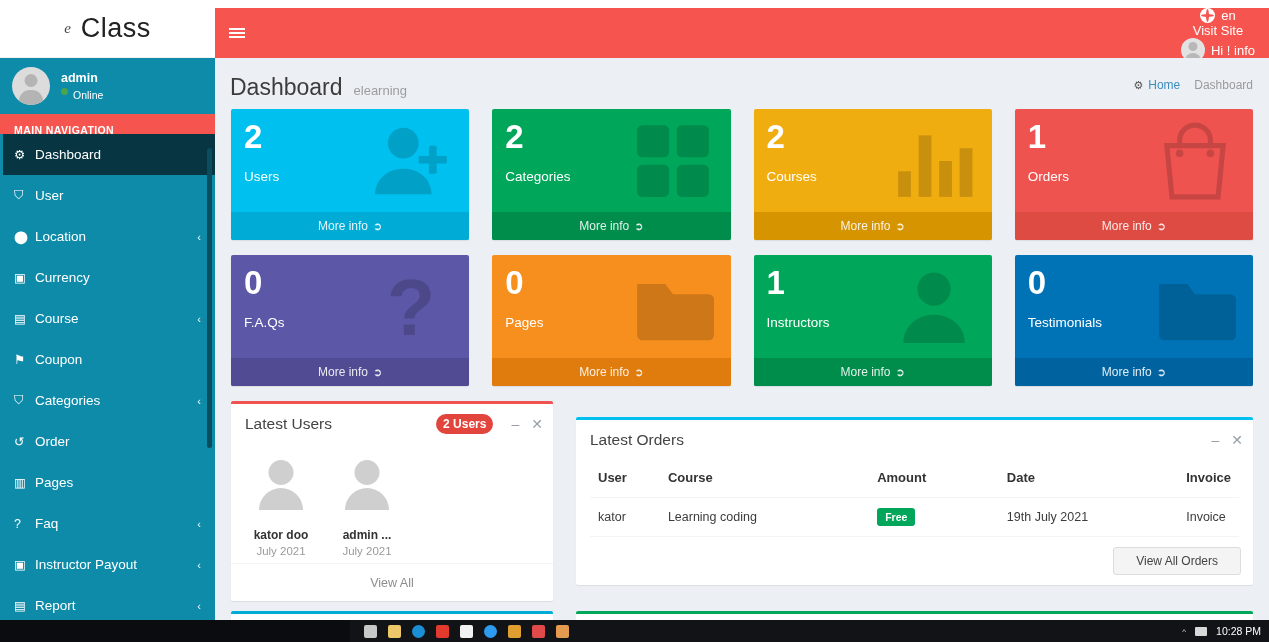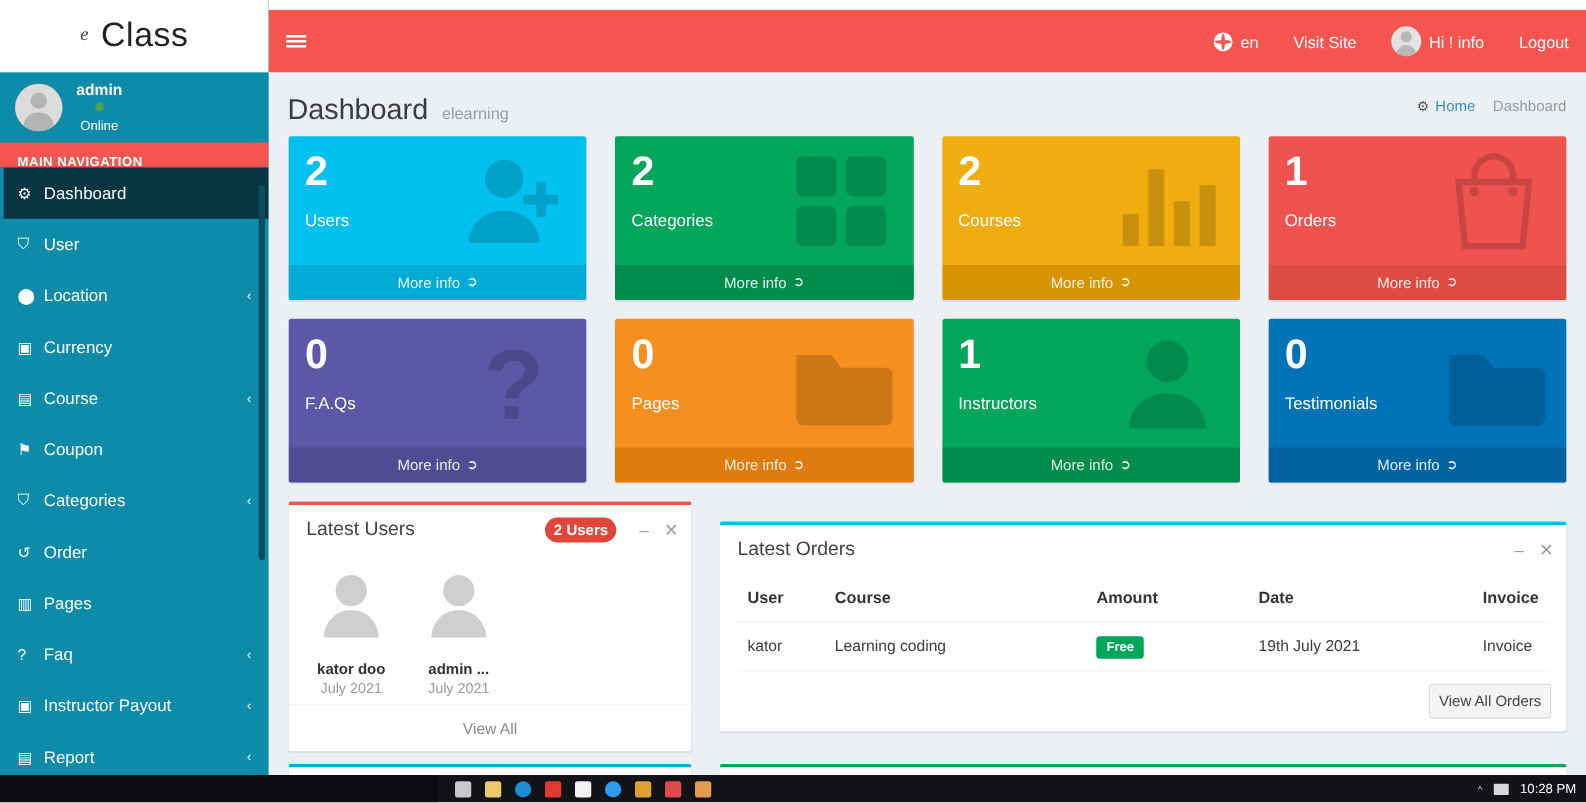--- a/index.html
+++ b/index.html
@@ -43,21 +43,21 @@
   .avatar-circle::before {
     content:""; position:absolute; left:50%; top:7px; transform:translateX(-50%);
     width:13px; height:13px; border-radius:50%; background:#b4b4b4;
   }
   .avatar-circle::after {
     content:""; position:absolute; left:50%; top:23px; transform:translateX(-50%);
     width:24px; height:17px; border-radius:11px 11px 0 0; background:#b4b4b4;
   }
   .user-meta { line-height:1.5; }
   .user-name { color:#fff; font-size:12.5px; font-weight:bold; }
-  .user-status { color:#ffffff; font-size:10.5px; display:flex; align-items:center; gap:5px;flex-direction:column; }
+  .user-status { color:#ffffff; font-size:10.5px; display:flex; align-items:flex-start; gap:5px; }
   .dot-online { width:7px; height:7px; border-radius:50%; background:#49a44c; display:inline-block; }
 
   .nav-header {
     background:#f5544f; color:#ffffff; font-size:10.5px; font-weight:bold;
     letter-spacing:0.4px; padding:10px 14px; height:14px;
   }
   .nav-list { list-style:none; }
   .nav-item {
     display:flex; align-items:center; height:41px; padding:0 14px;
     color:#ffffff; font-size:13.5px; position:relative; cursor:pointer;
@@ -72,21 +72,21 @@
     background:#0a4d5e; border-radius:3px;
   }
 
   
   .topbar {
     position:absolute; left:215px; top:8px; width:1054px; height:50px;
     background:#f5544f; display:flex; align-items:center; justify-content:space-between;
   }
   .hamburger { width:44px; height:50px; display:flex; align-items:center; justify-content:center; cursor:pointer; }
   .hamburger span { display:block; width:16px; height:2px; background:#fff; margin:2px 0; }
-  .topnav { display:flex; align-items:center; gap:0px; height:50px; }
+  .topnav { display:flex; align-items:center; gap:0px; height:50px;flex-direction:column; }
   .topnav > div {
     color:#ffffff; font-size:13px; padding:0 14px; height:50px;
     display:flex; align-items:center; gap:6px; cursor:pointer; white-space:nowrap;
   }
   .globe-ico {
     width:15px; height:15px; border-radius:50%; background:#fff; position:relative; flex:none;
   }
   .globe-ico::after {
     content:""; position:absolute; left:6px; top:1px; width:3px; height:13px;
     background:#f5544f; border-radius:50%;
@@ -179,21 +179,21 @@
     padding:10px 8px 12px 8px; border-bottom:1px solid #f4f4f4;
   }
   table.orders td {
     font-size:12.5px; color:#3c3c3c; padding:12px 8px; border-bottom:1px solid #f4f4f4;
   }
   .cell-muted { color:#9aa0a6; }
   .badge-green { background:#00a65a; color:#fff; font-size:10.5px; padding:3px 8px; border-radius:3px; font-weight:bold; }
   .orders-foot { height:48px; display:flex; align-items:center; justify-content:flex-end; padding:0 12px; }
   .btn-default {
     background:#f4f4f4; border:1px solid #ddd; color:#444; font-size:12px;
-    padding:6px 7px; border-radius:3px; cursor:pointer;
+    padding:6px 22px; border-radius:3px; cursor:pointer;
   }
 
   .bottom-row { display:flex; gap:23px; padding:10px 16px 0 16px; align-items:flex-start; }
 
   
   .taskbar {
     position:absolute; left:0; bottom:0; width:1269px; height:22px;
     background:#111317; display:flex; align-items:center;
   }
   .tb-left { width:350px; height:22px; background:#0b0c0f; }

